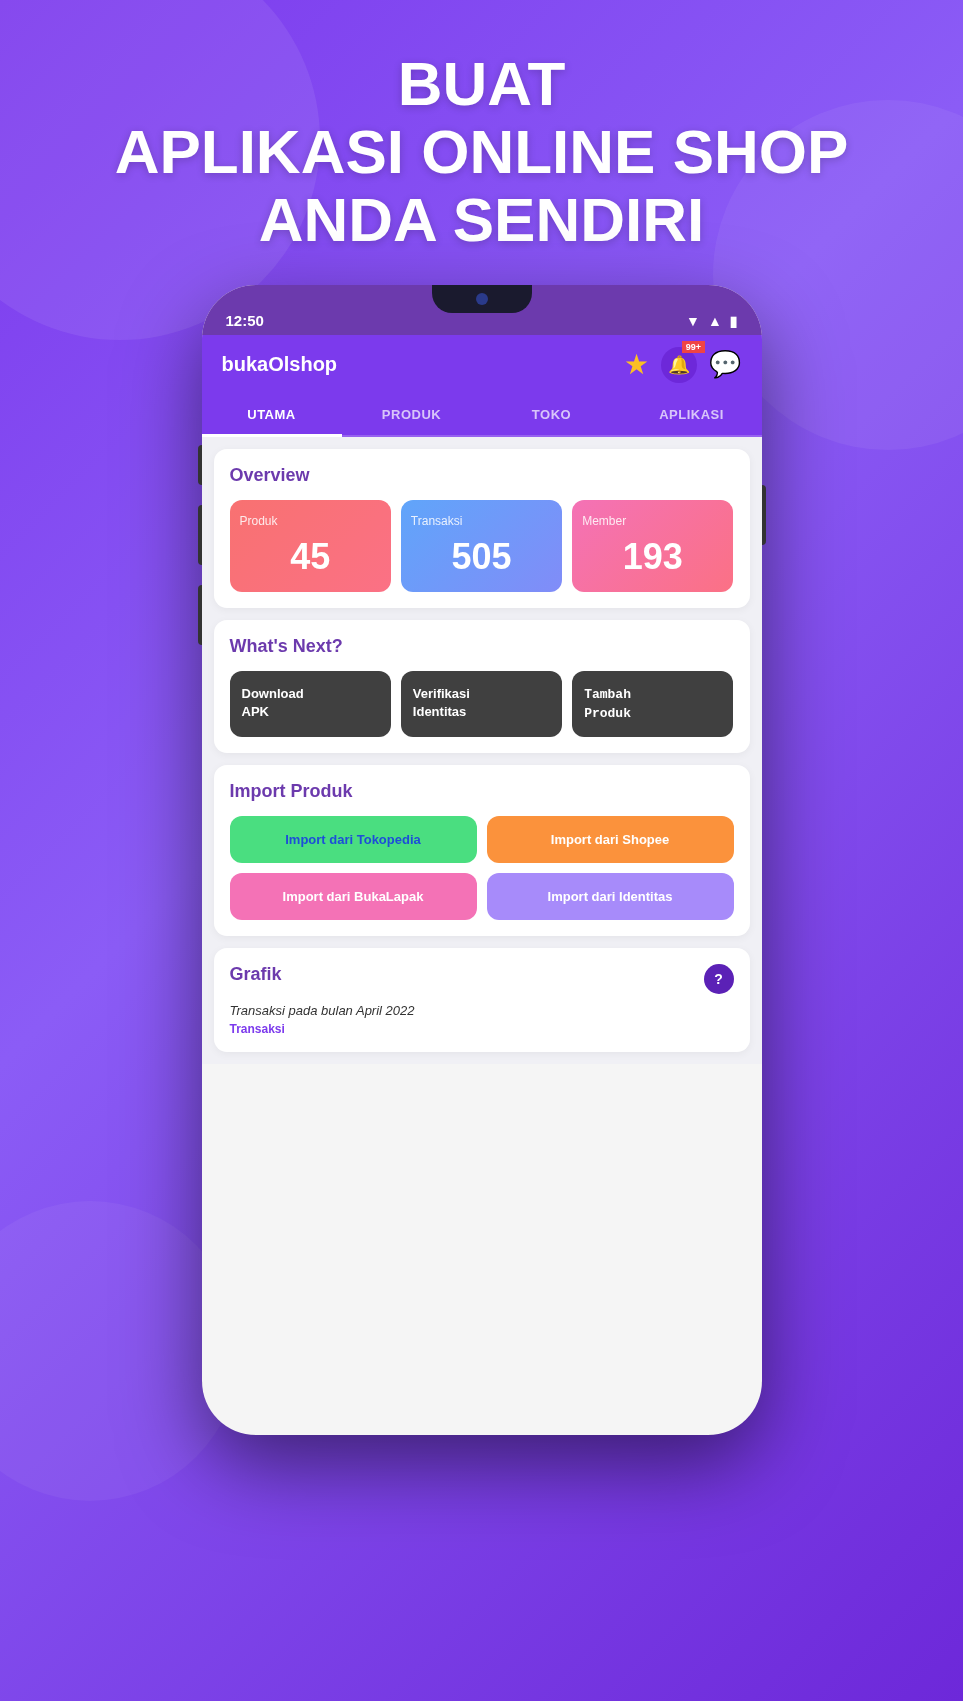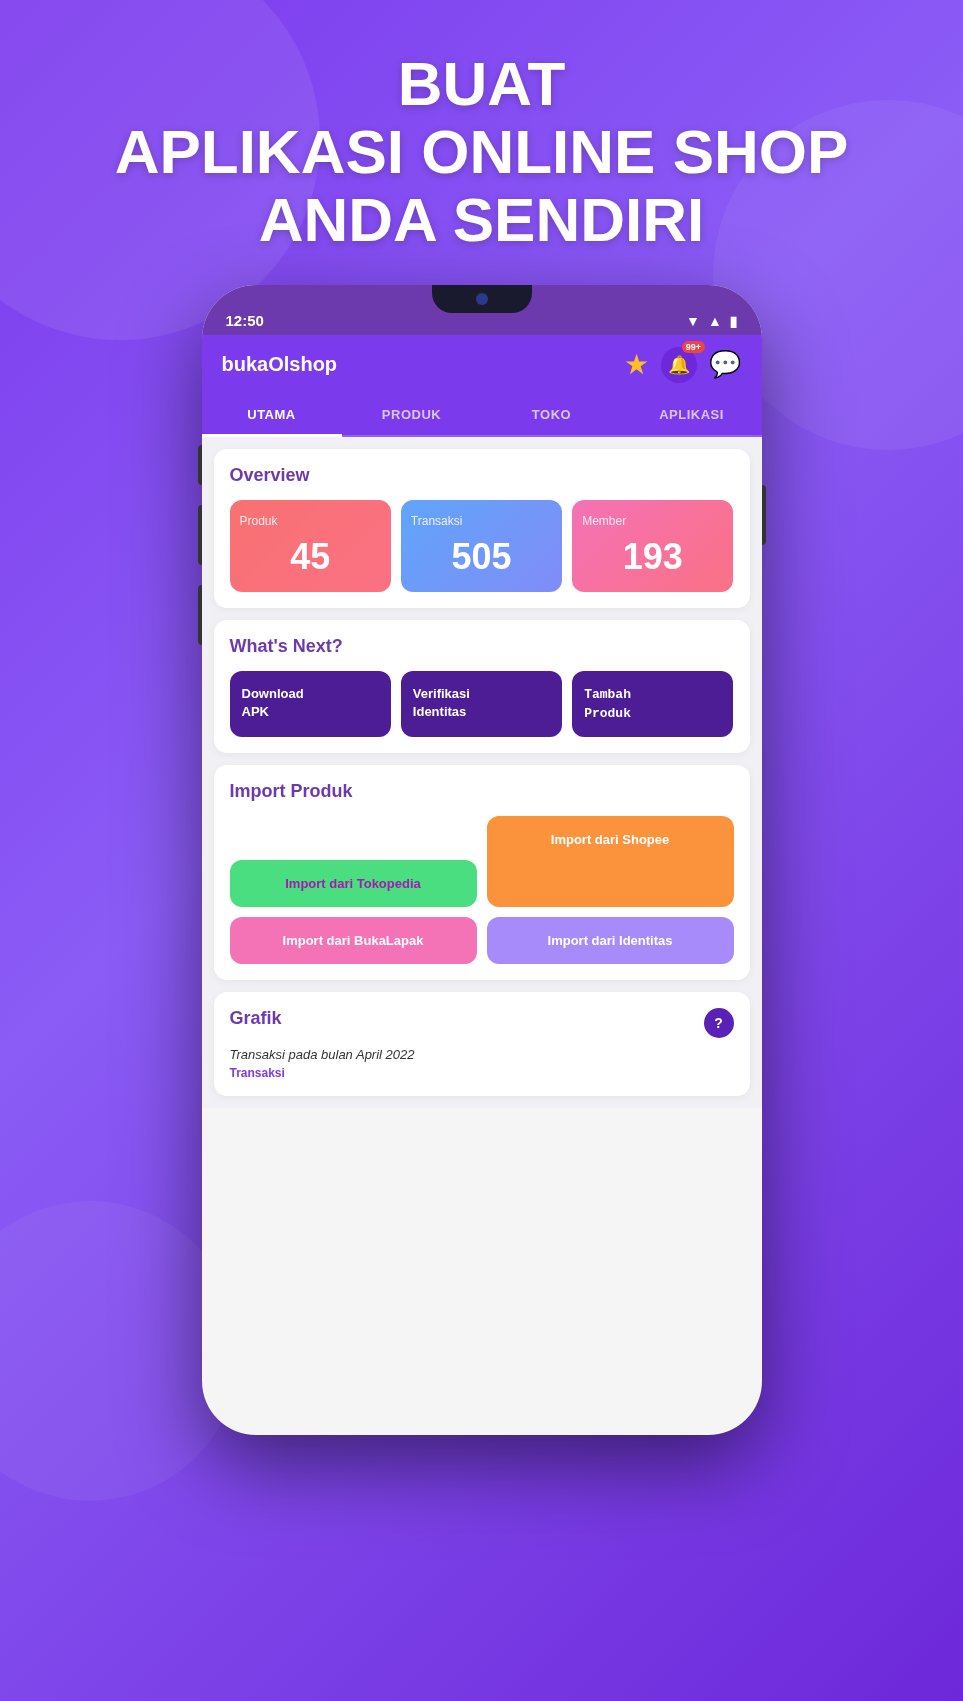--- a/index.html
+++ b/index.html
@@ -120,21 +120,21 @@
       width: 36px; height: 36px;
       display: flex; align-items: center; justify-content: center;
     }
     .badge-count {
       position: absolute;
       top: -6px; right: -8px;
       background: #ef4444;
       color: white;
       font-size: 9px;
       font-weight: 700;
-      border-radius: 6px;
+      border-radius: 0;
       padding: 1px 4px;
     }
     .chat-icon { color: white; font-size: 26px; }
     
     .tabs {
       background: #7c3aed;
       display: flex;
       border-bottom: 2px solid rgba(255,255,255,0.2);
     }
     .tab {
@@ -198,21 +198,21 @@
     .stat-pink { background: linear-gradient(135deg, #f87171, #fb7185); }
     .stat-blue { background: linear-gradient(135deg, #60a5fa, #818cf8); }
     .stat-pink2 { background: linear-gradient(135deg, #f472b6, #fb7185); }
     
     .action-row {
       display: flex;
       gap: 10px;
     }
     .action-box {
       flex: 1;
-      background: #4c1d95;
+      background: #404040;
       border-radius: 12px;
       padding: 14px 12px;
       color: white;
       font-size: 13px;
       font-weight: 600;
       line-height: 1.4;
       cursor: pointer;
     }
     
     .import-grid {
@@ -222,21 +222,21 @@
     }
     .import-btn {
       border-radius: 12px;
       padding: 16px 12px;
       color: white;
       font-size: 13px;
       font-weight: 600;
       text-align: center;
       cursor: pointer;
     }
-    .import-green { background: #4ade80; color: #a21caf; margin-top: 44px; }
+    .import-green { background: #4ade80; color: #1d4ed8; }
     .import-orange { background: #fb923c; }
     .import-pink { background: #f472b6; }
     .import-purple { background: #a78bfa; }
     
     .grafik-header {
       display: flex;
       justify-content: space-between;
       align-items: flex-start;
       margin-bottom: 9px;
     }

